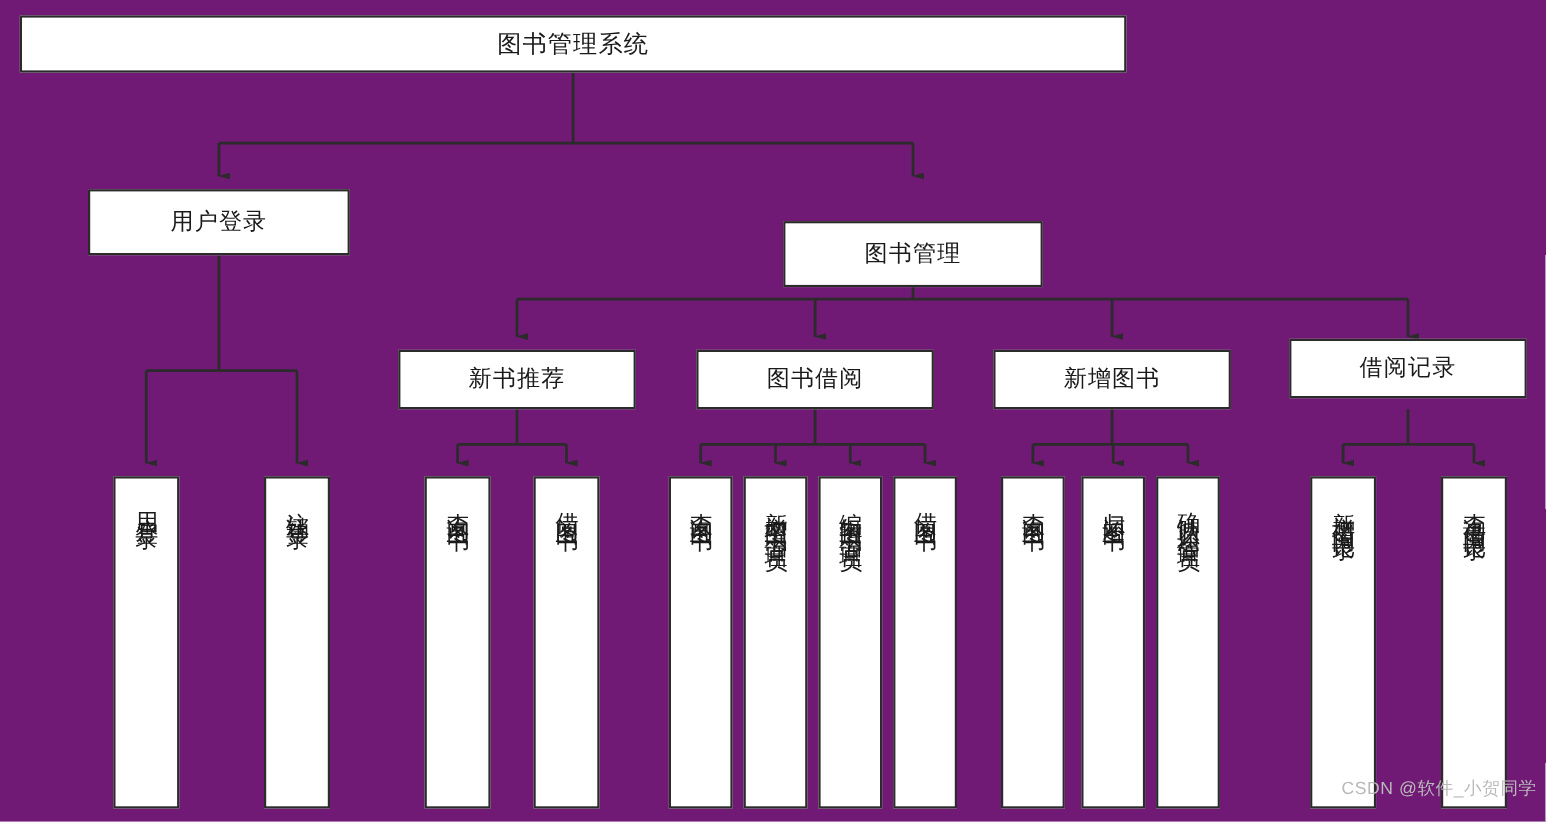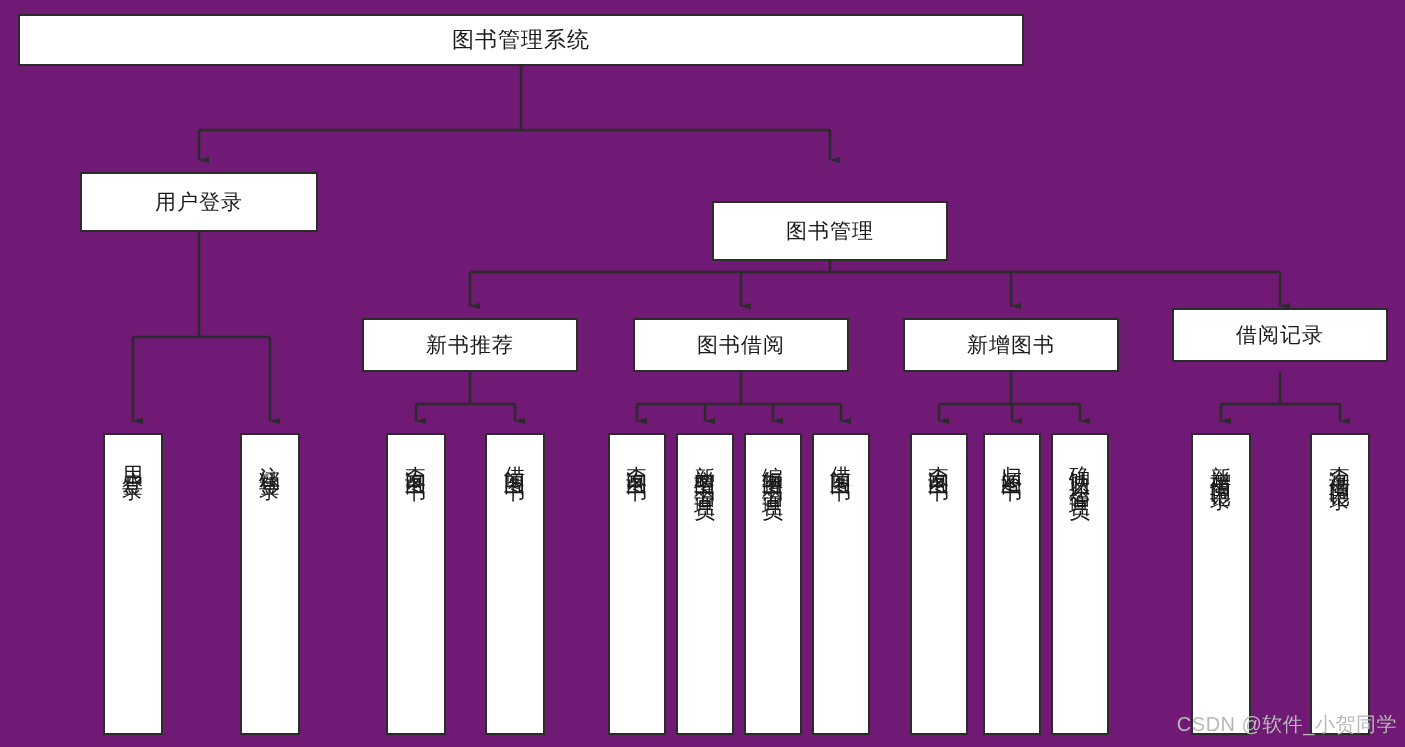--- a/index.html
+++ b/index.html
@@ -51,22 +51,22 @@
     text-orientation: upright;
     font-size: 21px;
     letter-spacing: 5px;
     line-height: 1;
     white-space: nowrap;
   }
   .node.root .label { font-size: 22px; }
   #watermark {
     position: absolute;
     right: 8px;
-    bottom: 9px;
-    font-size: 20px;
+    bottom: 19px;
+    font-size: 16px;
     color: #b9b9b9;
     letter-spacing: 0.5px;
     white-space: nowrap;
   }
 </style>
 </head>
 <body>
 
 <div id="canvas">
 

